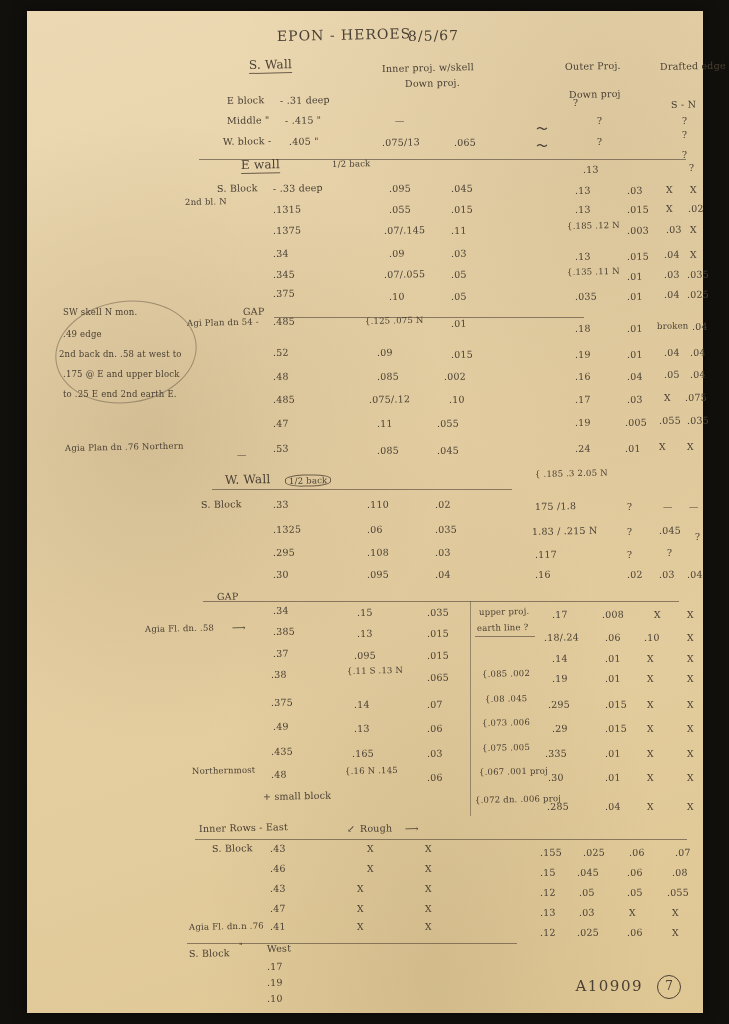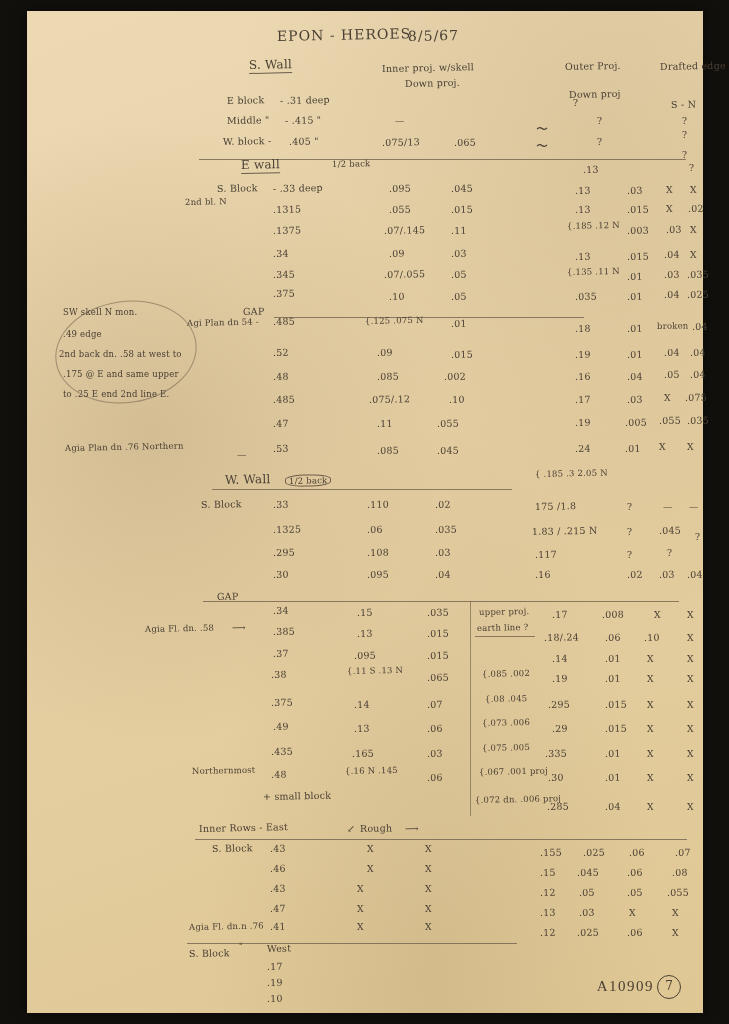--- a/index.html
+++ b/index.html
@@ -242,22 +242,22 @@
     <div class="hw sm tilt1" style="left:410px; top:434px;">.045</div>
     <div class="hw sm tilt1" style="left:548px; top:432px;">.24</div>
     <div class="hw sm tilt1" style="left:598px; top:432px;">.01</div>
     <div class="hw sm tilt1" style="left:632px; top:430px;">X</div>
     <div class="hw sm tilt1" style="left:660px; top:430px;">X</div>
 
     <div class="ellipse-note" style="left:28px; top:290px; width:140px; height:100px; transform: rotate(-8deg);"></div>
     <div class="hw xs" style="left:36px; top:296px;">SW skell N mon.</div>
     <div class="hw xs" style="left:36px; top:318px;">.49 edge</div>
     <div class="hw xs" style="left:32px; top:338px;">2nd back dn. .58 at west to</div>
-    <div class="hw xs" style="left:36px; top:358px;">.175 @ E and same upper</div>
-    <div class="hw xs" style="left:36px; top:378px;">to .25 E end 2nd line E.</div>
+    <div class="hw xs" style="left:36px; top:358px;">.175 @ E and upper block</div>
+    <div class="hw xs" style="left:36px; top:378px;">to .25 E end 2nd earth E.</div>
 
     <div class="rule" style="left:185px; top:478px; width:300px;"></div>
     <div class="hw md tilt1" style="left:198px; top:462px;">W. Wall</div>
     <div class="hw xs tilt1" style="left:258px; top:464px; border:1px solid #6b5c49; border-radius:40%; padding:0 3px;">1/2 back</div>
     <div class="hw xs tilt1" style="left:508px; top:458px;">{ .185 .3 2.05 N</div>
 
     <div class="hw sm tilt1" style="left:174px; top:488px;">S. Block</div>
     <div class="hw sm tilt1" style="left:246px; top:488px;">.33</div>
     <div class="hw sm tilt1" style="left:340px; top:488px;">.110</div>
     <div class="hw sm tilt1" style="left:408px; top:488px;">.02</div>
@@ -427,17 +427,17 @@
     <div class="hw sm tilt1" style="left:645px; top:916px;">X</div>
 
     <div class="rule" style="left:160px; top:932px; width:330px;"></div>
     <div class="hw sm tilt1" style="left:162px; top:937px;">S. Block</div>
     <div class="hw xs tilt1" style="left:212px; top:930px;">"</div>
     <div class="hw sm tilt1" style="left:240px; top:932px;">West</div>
     <div class="hw sm tilt1" style="left:240px; top:950px;">.17</div>
     <div class="hw sm tilt1" style="left:240px; top:966px;">.19</div>
     <div class="hw sm tilt1" style="left:240px; top:982px;">.10</div>
 
-    <div class="stamp" style="right:49px; bottom:18px;font-family:Liberation Serif, serif;">A10909</div>
+    <div class="stamp" style="right:60px; bottom:18px;">A10909</div>
     <div class="pagenum">7</div>
 
   </div>
 </div>
 
 </body></html>

